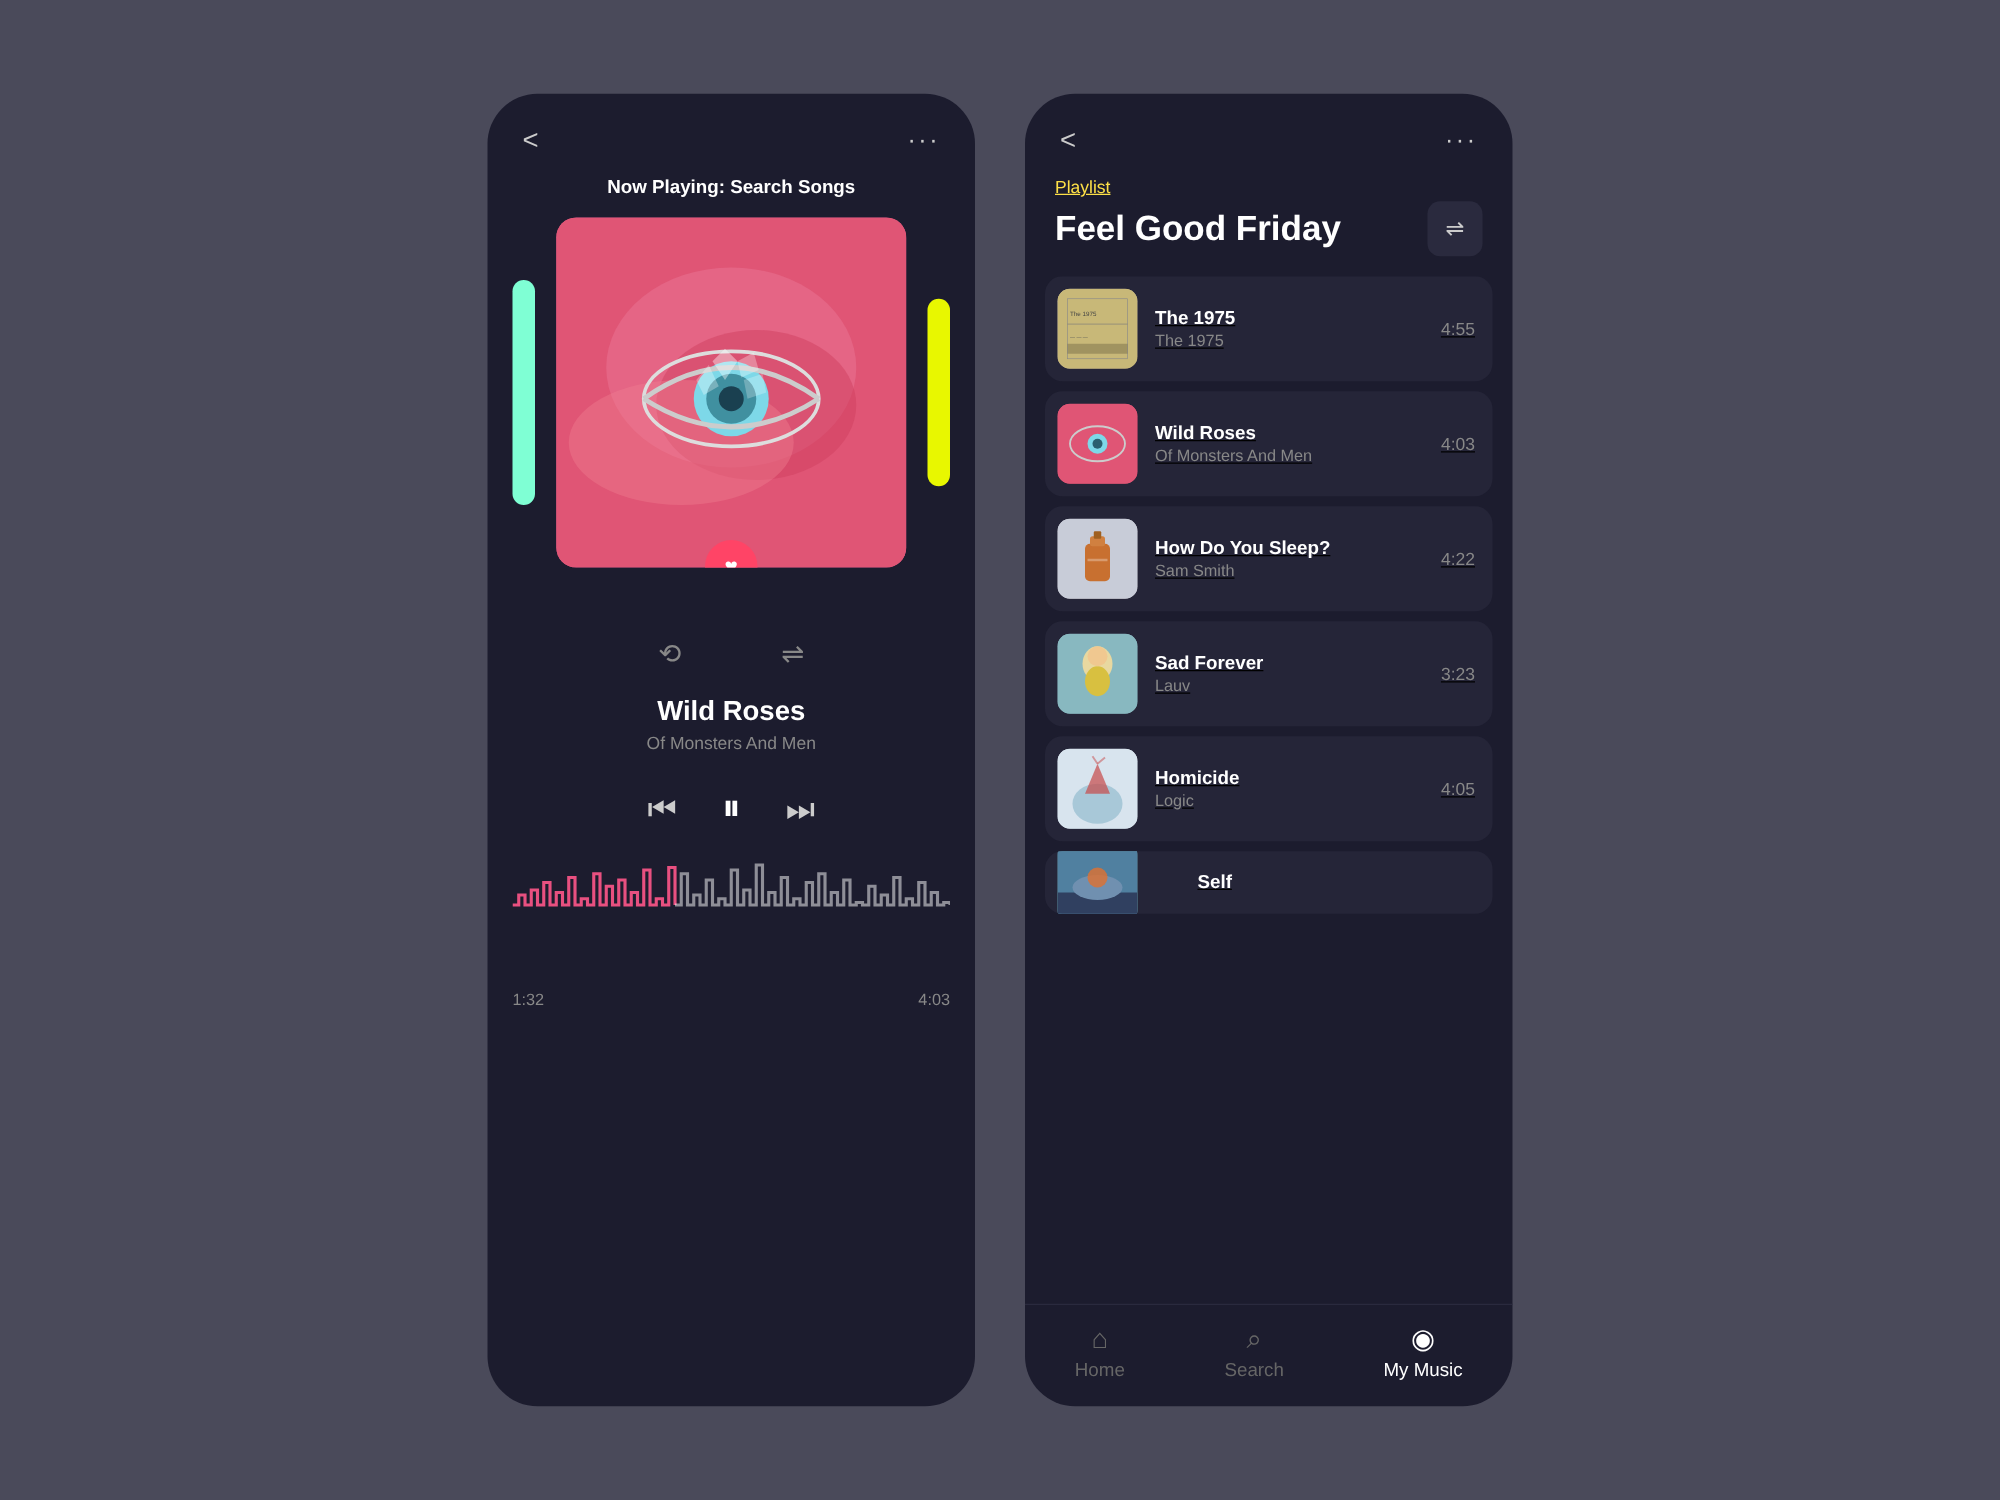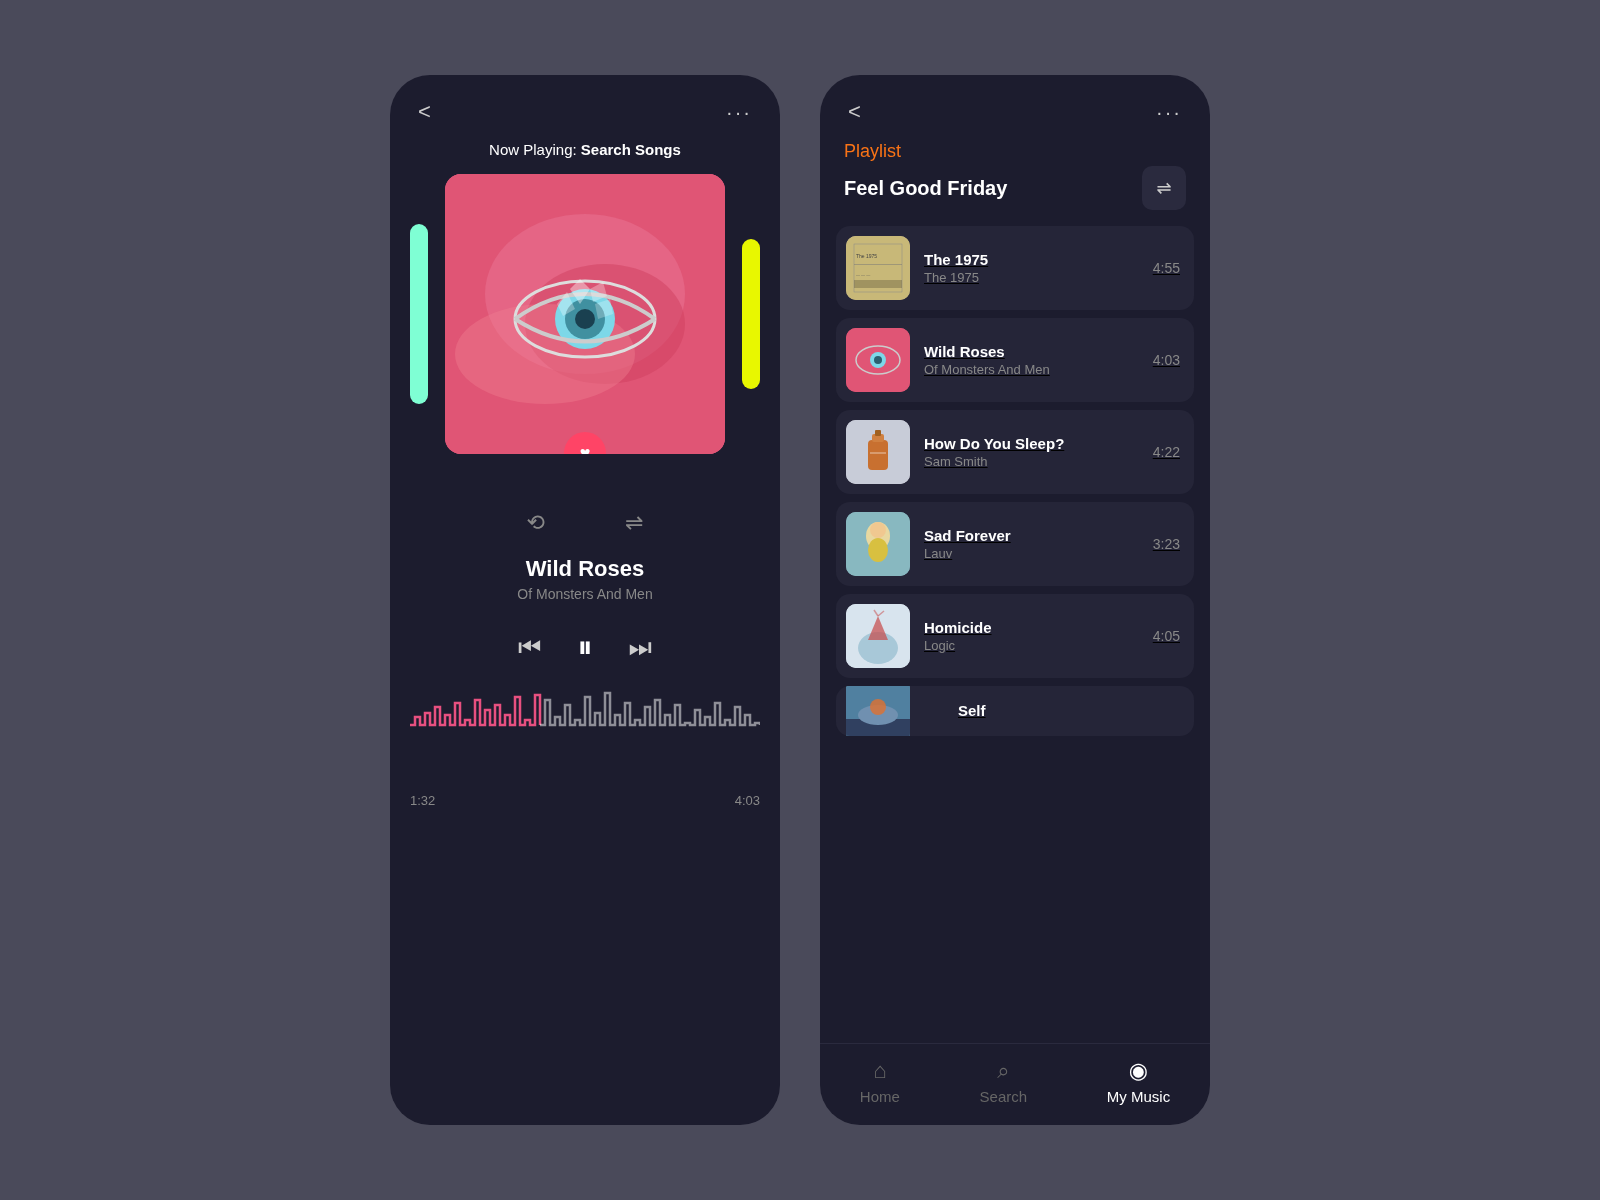--- a/index.html
+++ b/index.html
@@ -53,21 +53,21 @@
 
     .now-playing-label {
       text-align: center;
       color: #aaa;
       font-size: 15px;
       padding: 4px 0 16px;
     }
 
     .now-playing-label span {
       color: #fff;
-      font-weight: 400;
+      font-weight: 700;
     }
 
     
     .album-art-wrapper {
       position: relative;
       display: flex;
       align-items: center;
       justify-content: center;
       padding: 0 20px;
       margin-bottom: 20px;
@@ -206,35 +206,36 @@
       color: #888;
       font-size: 13px;
     }
 
     
     .right-phone {
       background: #1c1c2e;
     }
 
     .playlist-label {
-      color: #f97316;
-      font-size: 18px;
+      color: #fde047;
+      font-size: 14px;
+      text-decoration: underline;
       padding: 0 24px;
       margin-top: 4px;
     }
 
     .playlist-header {
       display: flex;
       justify-content: space-between;
       align-items: center;
       padding: 4px 24px 16px;
     }
 
     .playlist-title {
-      font-size: 20px;
+      font-size: 28px;
       font-weight: 800;
       color: #fff;
     }
 
     .shuffle-btn {
       width: 44px;
       height: 44px;
       background: #2a2a3e;
       border-radius: 10px;
       display: flex;

